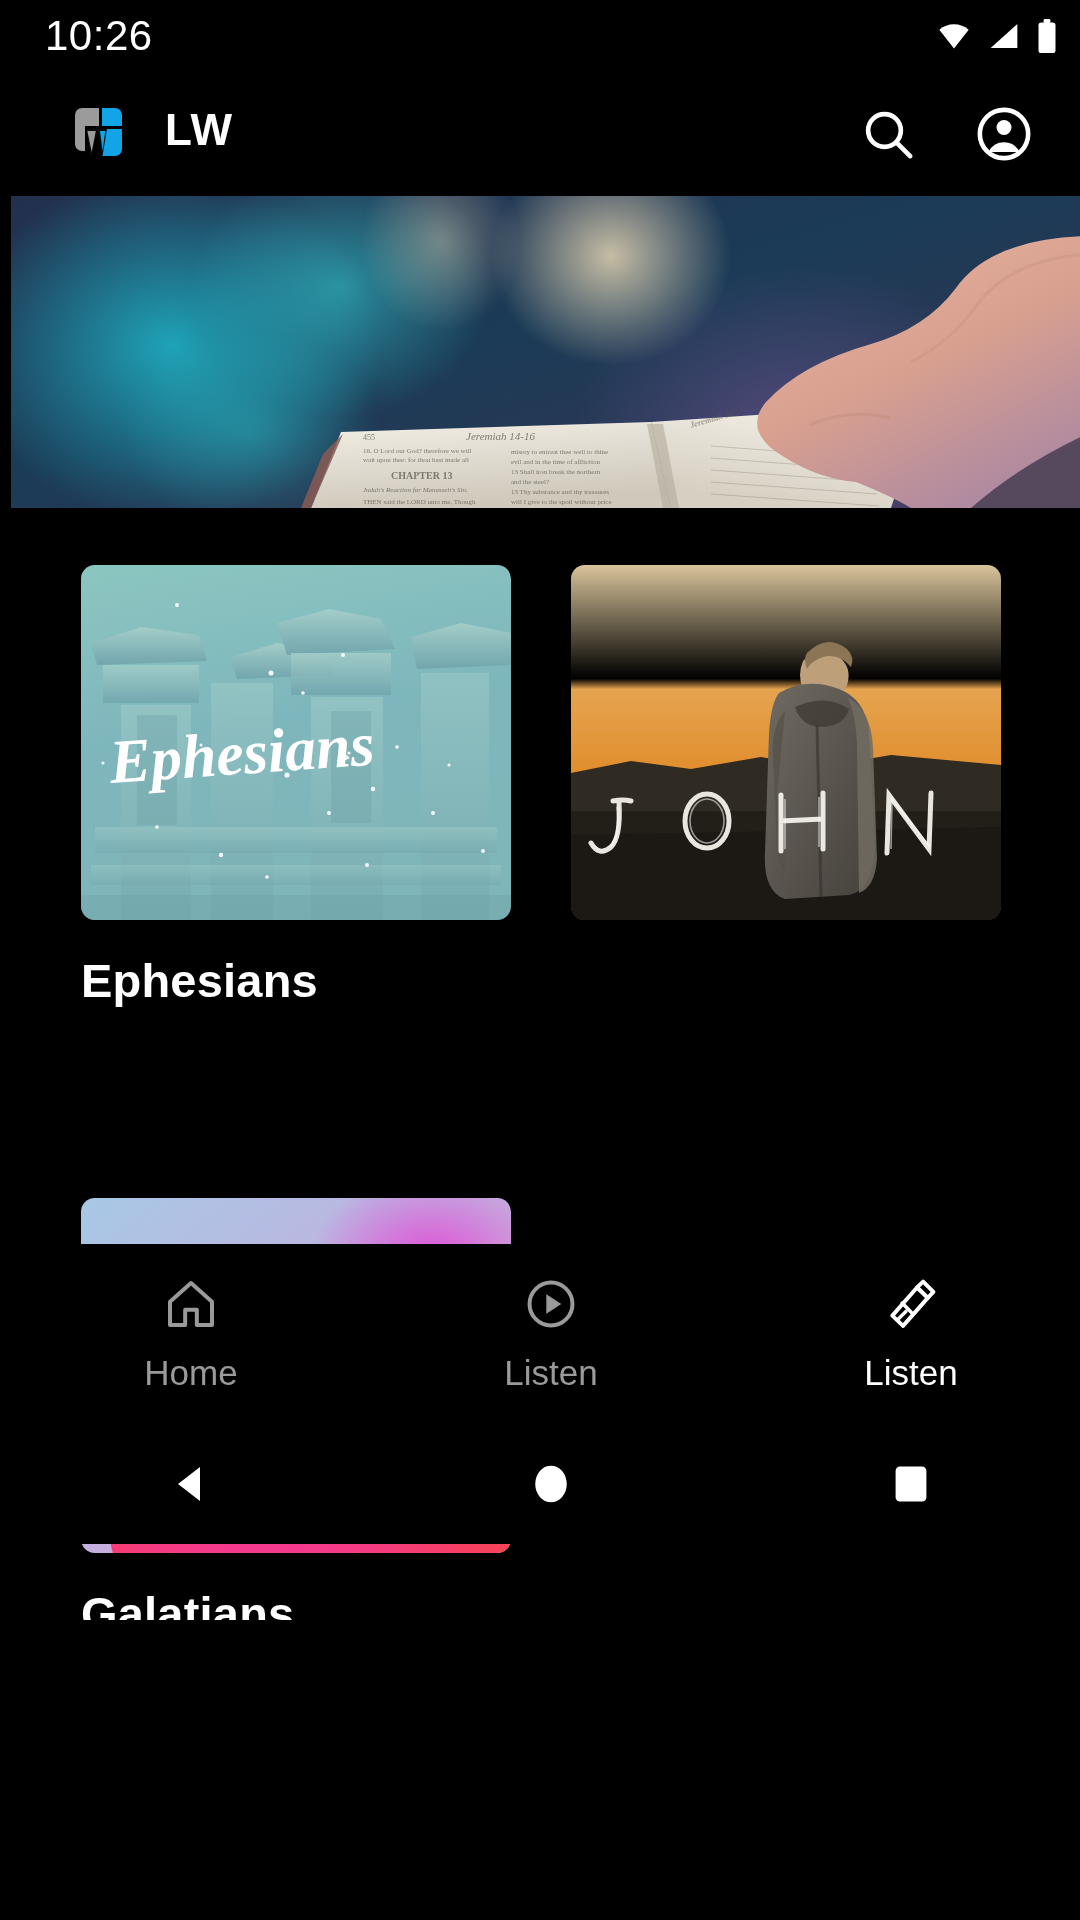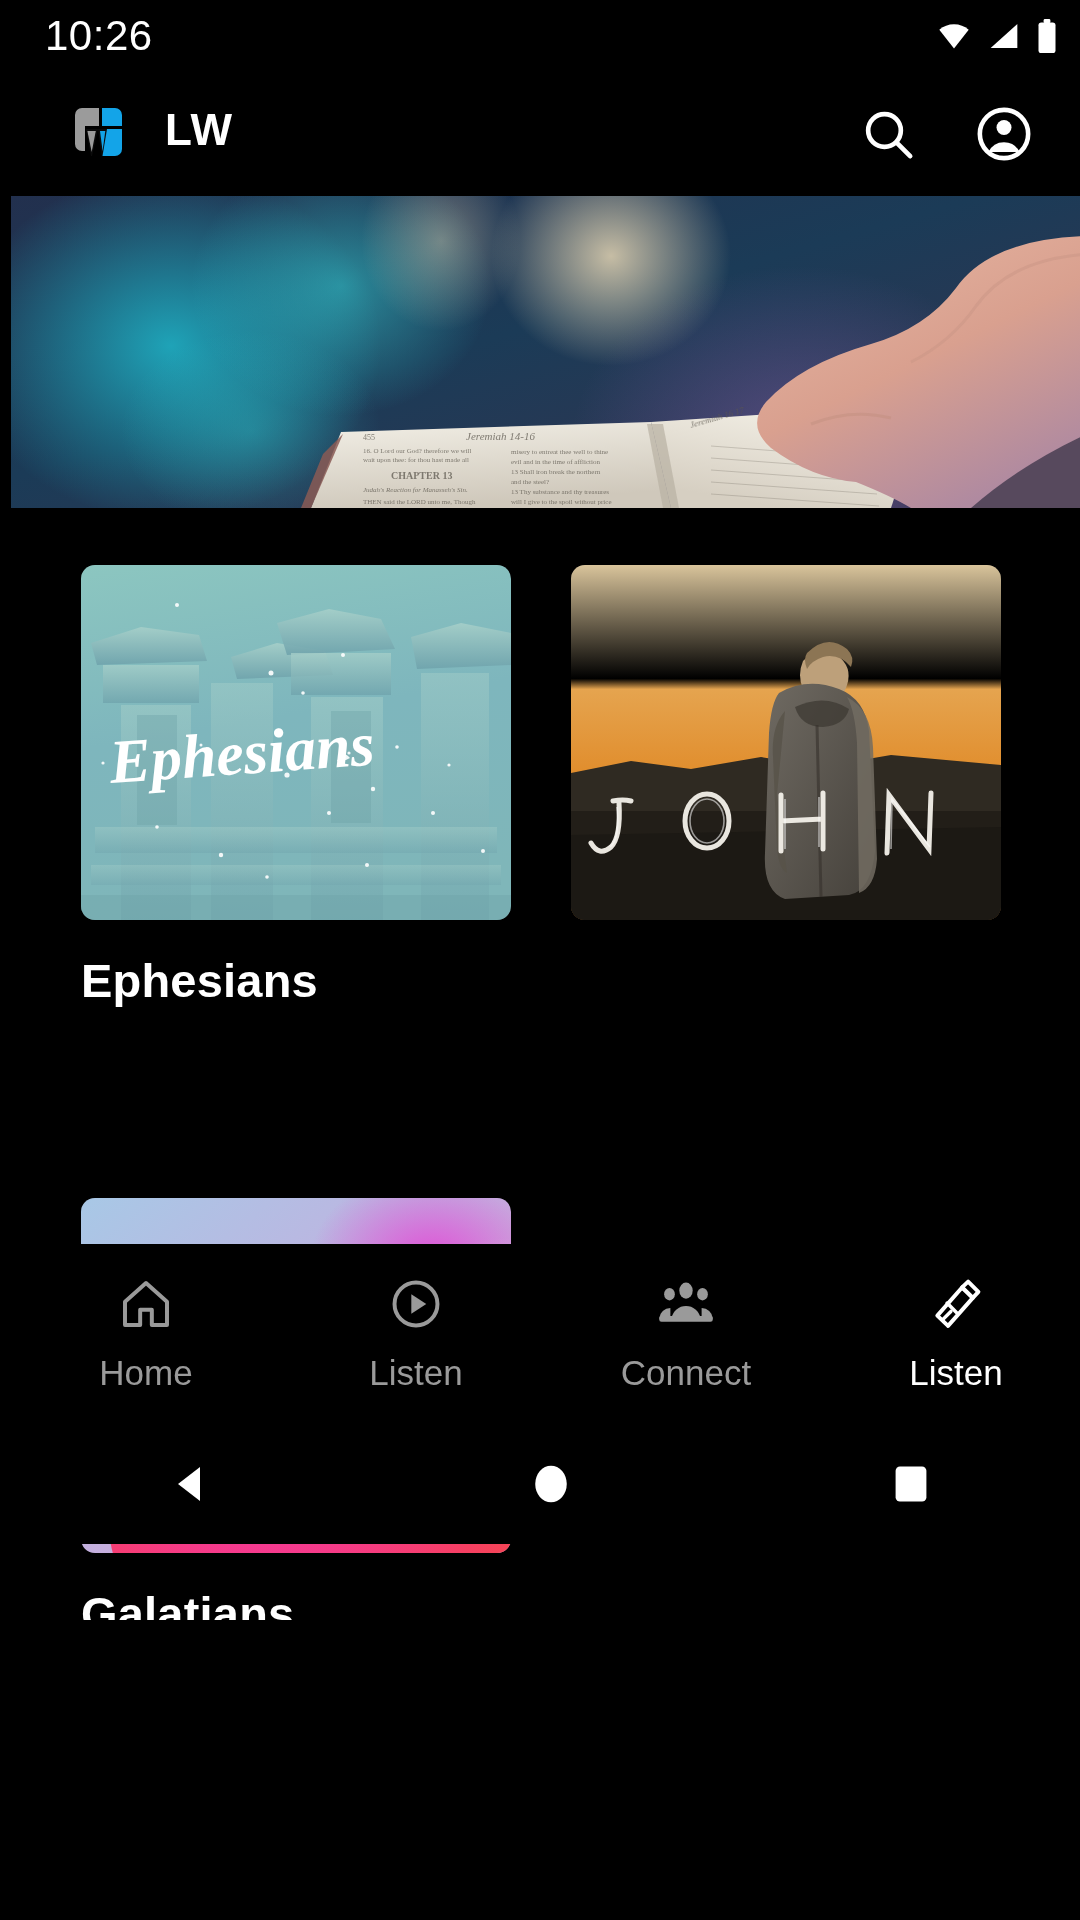--- a/index.html
+++ b/index.html
@@ -398,34 +398,20 @@
     <div class="navitem">
       <div class="nav-ico">
         <svg width="56" height="56" viewBox="0 0 24 24">
           <circle cx="12" cy="12" r="9.2" fill="none" stroke="#9a9a9a" stroke-width="1.7"></circle>
           <path d="M10 7.8 L16.4 12 L10 16.2 Z" fill="#9a9a9a"></path>
         </svg>
       </div>
       <div class="nav-label">Listen</div>
     </div>
 
-    <div class="navitem">
-      <div class="nav-ico">
-        <svg width="58" height="58" viewBox="0 0 26 24">
-          <ellipse cx="13" cy="6" rx="3" ry="3.6" fill="#9a9a9a"></ellipse>
-          <ellipse cx="5.6" cy="7.6" rx="2.4" ry="2.8" fill="#9a9a9a"></ellipse>
-          <ellipse cx="20.4" cy="7.6" rx="2.4" ry="2.8" fill="#9a9a9a"></ellipse>
-          <path d="M6.5 18.4 a6.6 6.6 0 0 1 13 0 Z" fill="#9a9a9a"></path>
-          <path d="M1 18.4 a5 5 0 0 1 5 -4.6 l0 4.6 Z" fill="#9a9a9a"></path>
-          <path d="M25 18.4 a5 5 0 0 0 -5 -4.6 l0 4.6 Z" fill="#9a9a9a"></path>
-          <rect x="1" y="17.4" width="24" height="2.6" rx="1" fill="#9a9a9a"></rect>
-        </svg>
-      </div>
-      <div class="nav-label">Connect</div>
-    </div>
 
     <div class="navitem active">
       <div class="nav-ico">
         <svg width="56" height="56" viewBox="0 0 24 24">
           <path d="M17.2 2.4 L21.6 6.8 L19.2 9.4 L14.6 4.9 Z" fill="none" stroke="#ffffff" stroke-width="1.7" stroke-linejoin="round"></path>
           <path d="M14.6 4.9 L19.2 9.4 L8.6 21.4 L4 17 Z" fill="none" stroke="#ffffff" stroke-width="1.7" stroke-linejoin="round"></path>
           <path d="M8.2 11.6 L12.2 15.6" stroke="#ffffff" stroke-width="1.5" stroke-linecap="round"></path>
           <path d="M6.2 18.8 L9.8 15.2" stroke="#ffffff" stroke-width="1.5" stroke-linecap="round"></path>
         </svg>
       </div>

